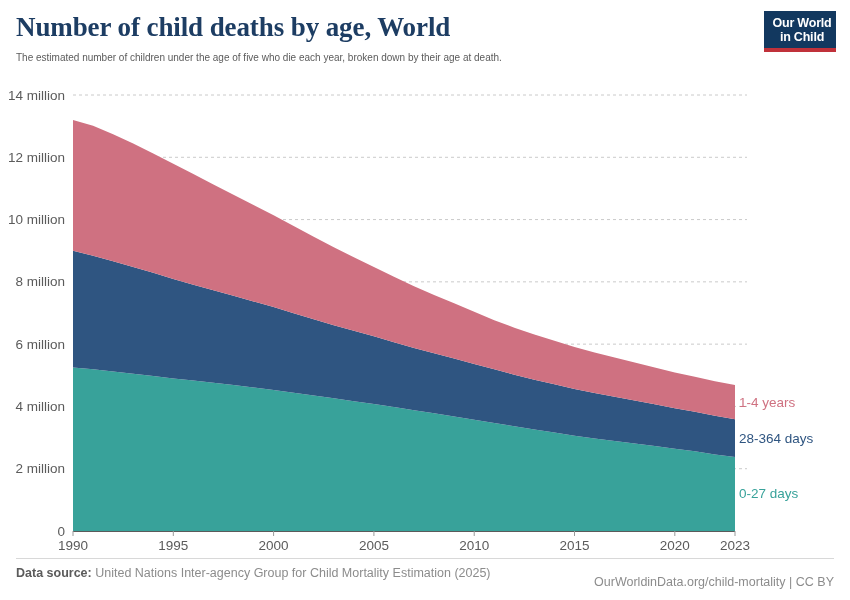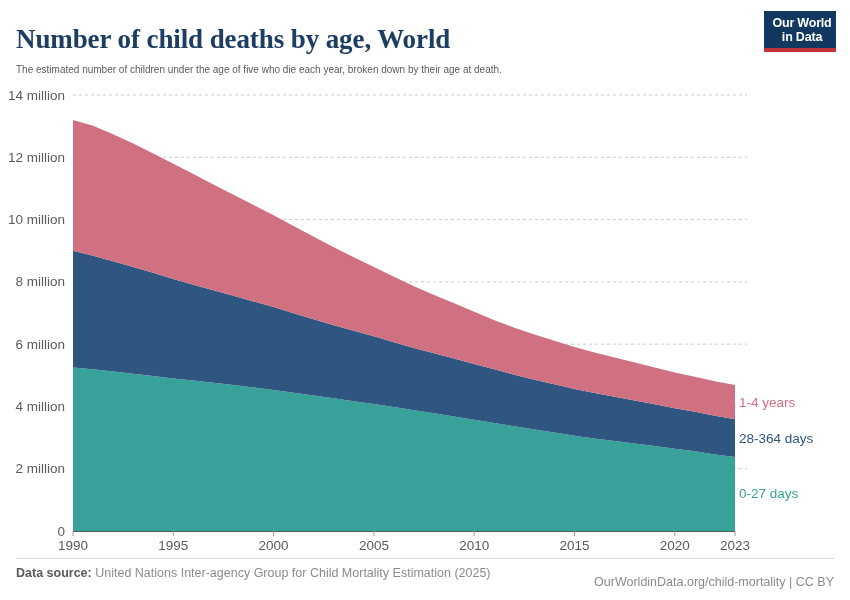--- a/index.html
+++ b/index.html
@@ -22,21 +22,20 @@
     box-sizing: border-box;
   }
 
   
   .header {
     position: absolute;
     left: 16px;
     top: 12px;
     right: 16px;
     height: 62px;
-    margin-top: 12px;
   }
   .chart-title {
     font-family: "Liberation Serif", serif;
     font-size: 27px;
     font-weight: 700;
     color: #1d3d63;
     letter-spacing: -0.1px;
     margin: 0;
     line-height: 30px;
     white-space: nowrap;
@@ -146,21 +145,21 @@
 
 <div id="page">
 
   <div class="header">
     <h1 class="chart-title">Number of child deaths by age, World</h1>
     <p class="chart-subtitle">The estimated number of children under the age of five who die each year, broken down by their age at death.</p>
   </div>
 
   <div class="owid-logo">
     <span class="l1">Our World</span>
-    <span class="l2">in Data</span>
+    <span class="l2">in Child</span>
   </div>
 
   <div class="chart-wrap">
     <svg class="chart" id="chart-svg" width="850" height="475">
       <g id="gridlines-group">
           <line x1="73" x2="747" y1="388.7142857142857" y2="388.7142857142857" class="gridline"></line>
           <line x1="73" x2="747" y1="326.42857142857144" y2="326.42857142857144" class="gridline"></line>
           <line x1="73" x2="747" y1="264.14285714285717" y2="264.14285714285717" class="gridline"></line>
           <line x1="73" x2="747" y1="201.85714285714286" y2="201.85714285714286" class="gridline"></line>
           <line x1="73" x2="747" y1="139.57142857142856" y2="139.57142857142856" class="gridline"></line>

